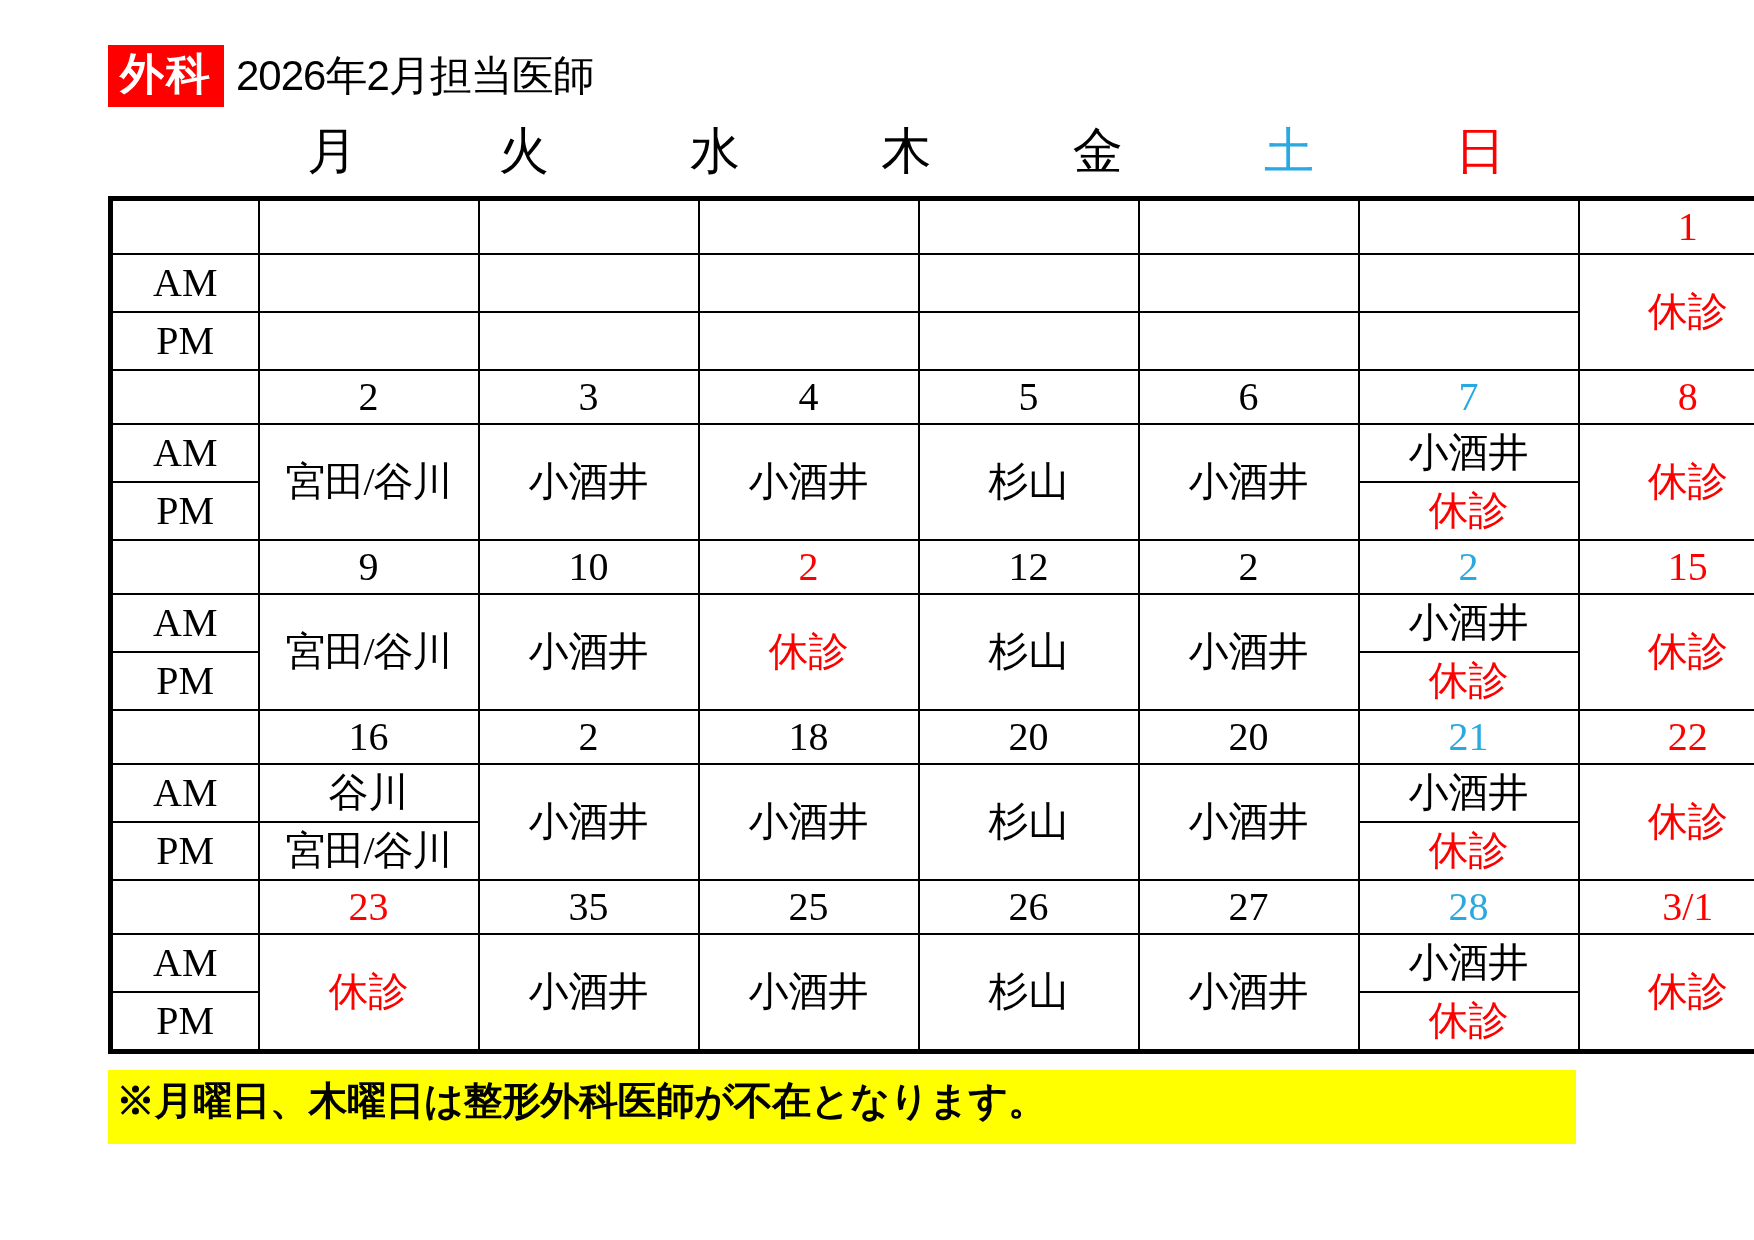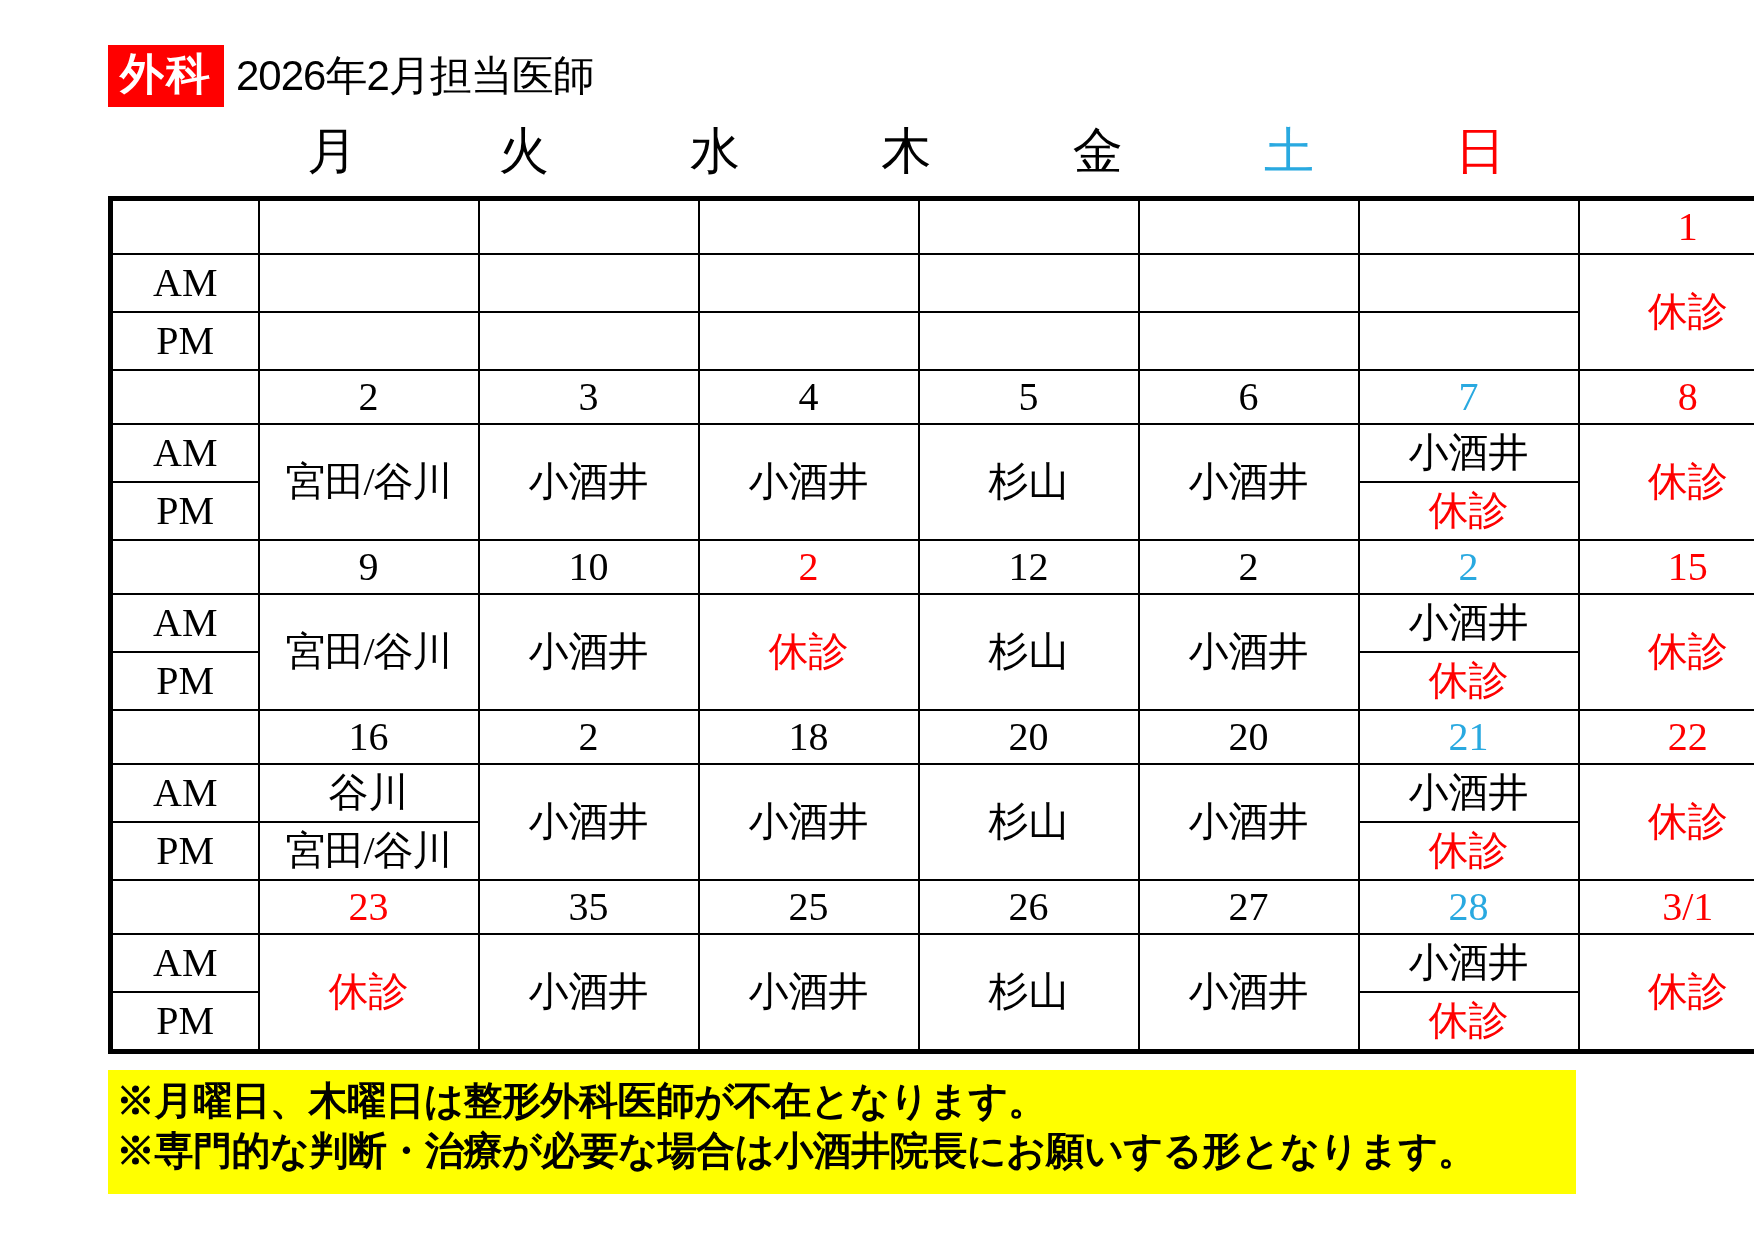--- a/index.html
+++ b/index.html
@@ -300,16 +300,15 @@
       <tr class="sess-row">
         <td class="lbl">PM</td>
         <td class="doc red">休診</td>
       </tr>
 
     </tbody>
   </table>
 
   <div class="notes">
     <div class="note-line">※月曜日、木曜日は整形外科医師が不在となります。</div>
-    <div class="note-line">※専門的な判断・治療が必要な場合は小酒井院長にお願いする形となります。</div>
   </div>
 
 </div>
 
 </body></html>

